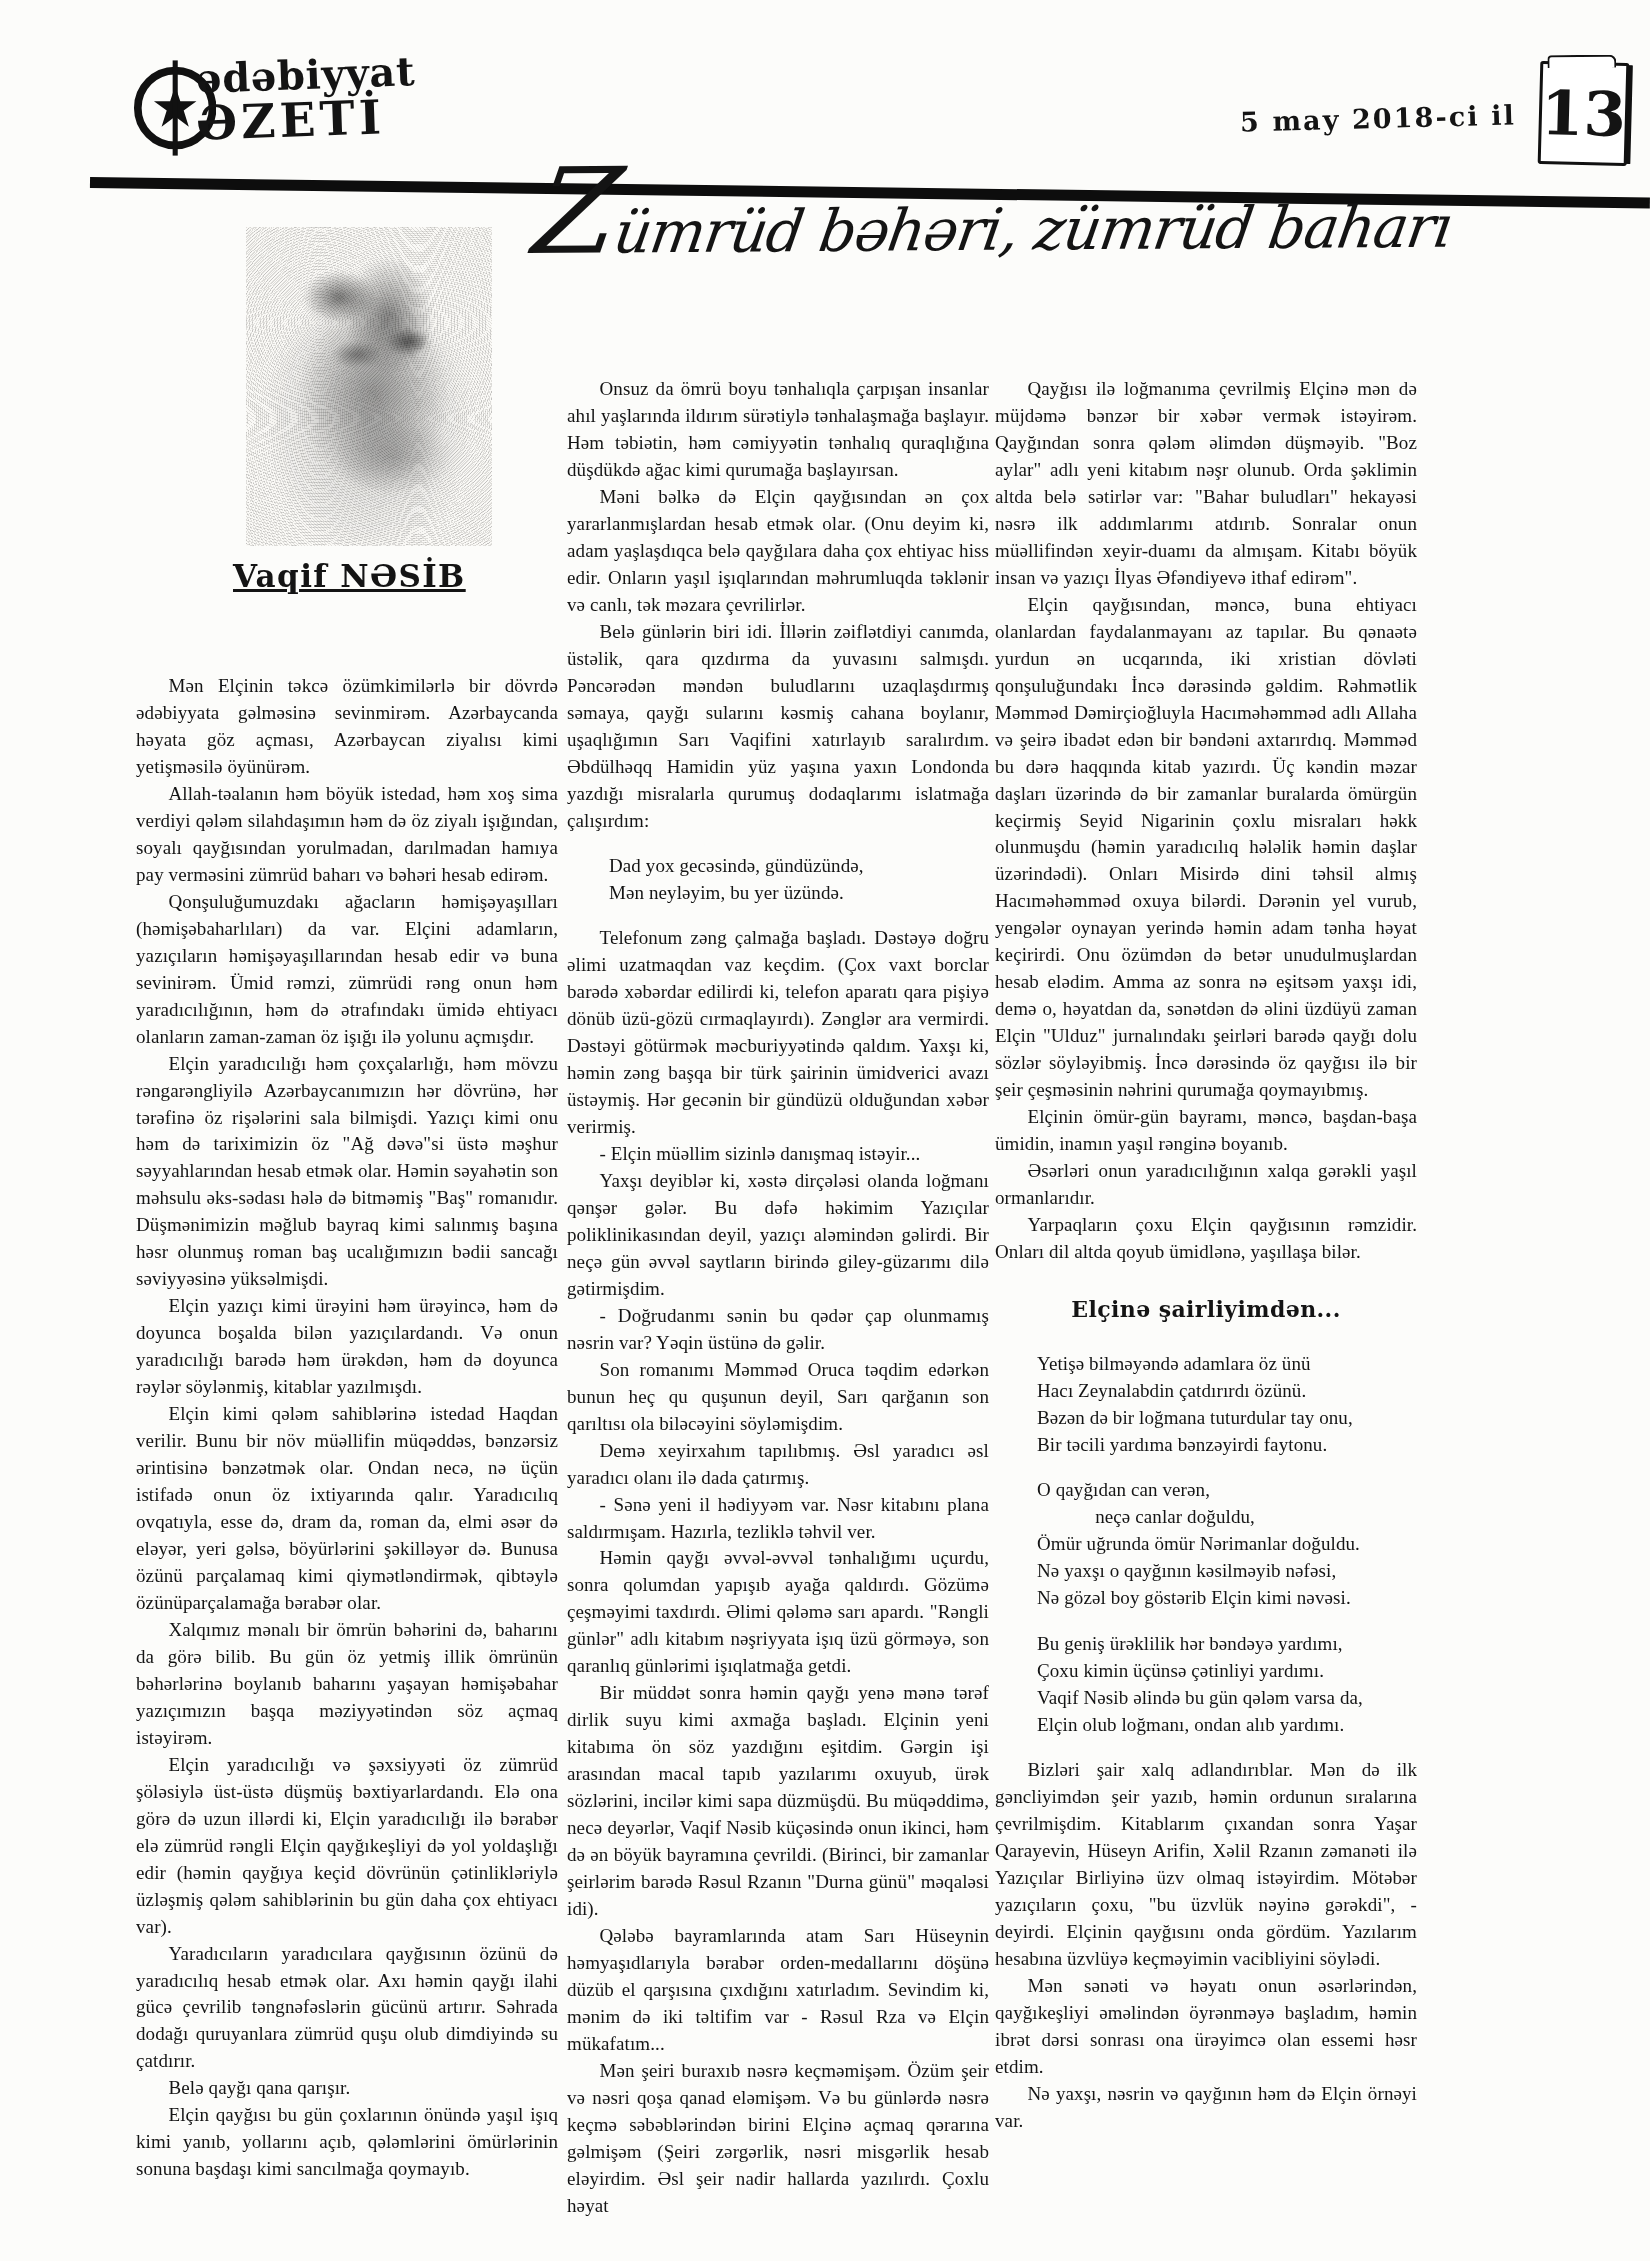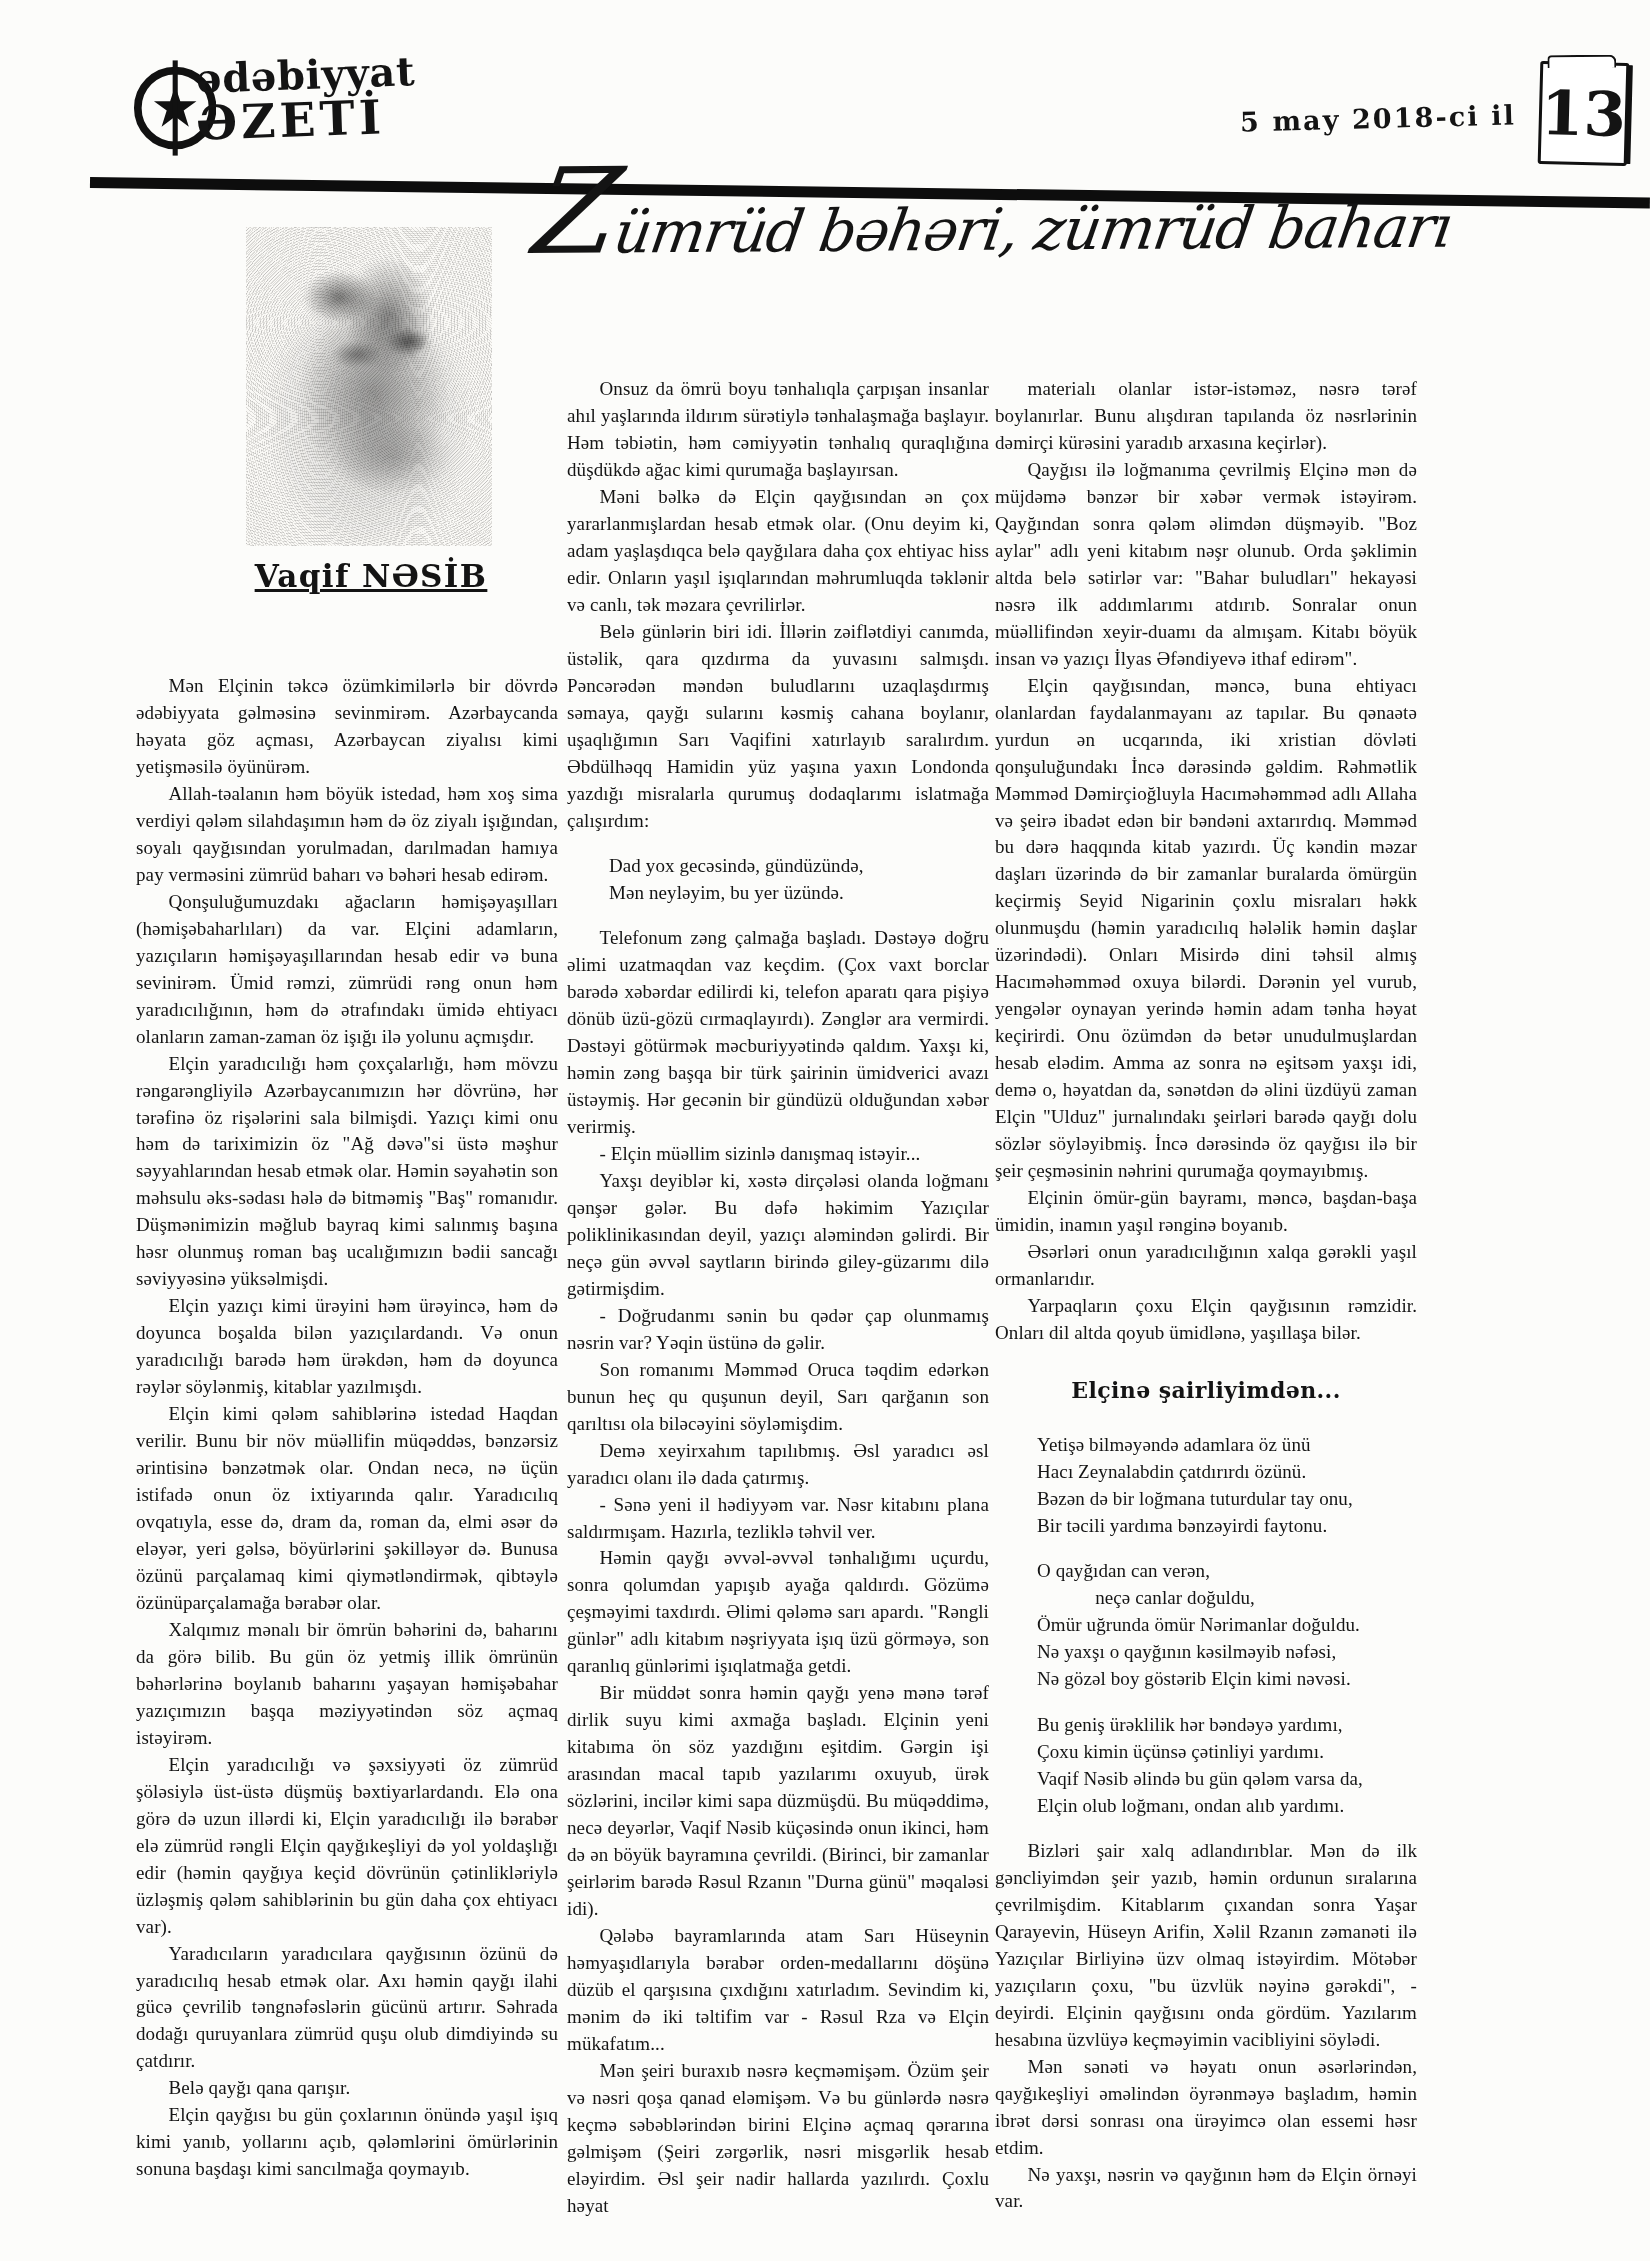--- a/index.html
+++ b/index.html
@@ -22,21 +22,21 @@
   .photo-noise{position:absolute;inset:0;background:
      radial-gradient(64px 85px at 58% 28%,rgba(60,60,60,.55),rgba(60,60,60,0) 70%),
      radial-gradient(106px 134px at 52% 52%,rgba(90,90,90,.5),rgba(90,90,90,0) 72%),
      radial-gradient(49px 35px at 38% 22%,rgba(40,40,40,.6),rgba(40,40,40,0) 75%),
      radial-gradient(85px 57px at 60% 72%,rgba(120,120,120,.45),rgba(120,120,120,0) 70%),
      radial-gradient(28px 18.4px at 66% 36%,rgba(30,30,30,.7),rgba(30,30,30,0) 80%),
      radial-gradient(31px 17px at 45% 40%,rgba(50,50,50,.55),rgba(50,50,50,0) 80%),
      radial-gradient(141px 184px at 50% 60%,rgba(140,140,140,.35),rgba(140,140,140,0) 75%);
      filter:blur(2.1px);}
   .photo-grain{position:absolute;inset:0;background-image:repeating-radial-gradient(circle at 30% 30%,rgba(0,0,0,.12) 0 0.7px,transparent 0.7px 2.8px),repeating-radial-gradient(circle at 70% 60%,rgba(0,0,0,.1) 0 0.7px,transparent 0.7px 2.1px);mix-blend-mode:multiply;}
-  .photo-caption{position:absolute;left:233px;top:558px;width:276px;text-align:center;font-weight:700;font-size:31px;letter-spacing:1.4px;text-decoration:underline;font-family:"DejaVu Serif",serif;}
+  .photo-caption{position:absolute;left:233px;top:558px;width:276px;text-align:left;font-weight:700;font-size:31px;letter-spacing:1.4px;text-decoration:underline;font-family:"DejaVu Serif",serif;}
 
   
   .headline{position:absolute;left:534px;top:196px;width:862px;font-family:"DejaVu Serif",serif;font-style:italic;font-size:58px;letter-spacing:-1.4px;transform:skewX(-9deg) rotate(-0.4deg);white-space:nowrap;font-weight:500;}
   .headline::first-letter{font-size:2.05em;line-height:0;}
 
   
   .column{position:absolute;width:422px;font-size:19px;line-height:1.42;text-align:justify;letter-spacing:0.1px;}
   .column-left{left:136px;top:673px;height:1540px;}
   .column-middle{left:567px;top:376px;height:1851px;}
   .column-right{left:995px;top:376px;height:1851px;}
@@ -102,21 +102,20 @@
       <p class="para">- Doğrudanmı sənin bu qədər çap olunmamış nəsrin var? Yəqin üstünə də gəlir.</p>
       <p class="para">Son romanımı Məmməd Oruca təqdim edərkən bunun heç qu quşunun deyil, Sarı qarğanın son qarıltısı ola biləcəyini söyləmişdim.</p>
       <p class="para">Demə xeyirxahım tapılıbmış. Əsl yaradıcı əsl yaradıcı olanı ilə dada çatırmış.</p>
       <p class="para">- Sənə yeni il hədiyyəm var. Nəsr kitabını plana saldırmışam. Hazırla, tezliklə təhvil ver.</p>
       <p class="para">Həmin qayğı əvvəl-əvvəl tənhalığımı uçurdu, sonra qolumdan yapışıb ayağa qaldırdı. Gözümə çeşməyimi taxdırdı. Əlimi qələmə sarı apardı. "Rəngli günlər" adlı kitabım nəşriyyata işıq üzü görməyə, son qaranlıq günlərimi işıqlatmağa getdi.</p>
       <p class="para">Bir müddət sonra həmin qayğı yenə mənə tərəf dirlik suyu kimi axmağa başladı. Elçinin yeni kitabıma ön söz yazdığını eşitdim. Gərgin işi arasından macal tapıb yazılarımı oxuyub, ürək sözlərini, incilər kimi sapa düzmüşdü. Bu müqəddimə, necə deyərlər, Vaqif Nəsib küçəsində onun ikinci, həm də ən böyük bayramına çevrildi. (Birinci, bir zamanlar şeirlərim barədə Rəsul Rzanın "Durna günü" məqaləsi idi).</p>
       <p class="para">Qələbə bayramlarında atam Sarı Hüseynin həmyaşıdlarıyla bərabər orden-medallarını döşünə düzüb el qarşısına çıxdığını xatırladım. Sevindim ki, mənim də iki təltifim var - Rəsul Rza və Elçin mükafatım...</p>
       <p class="para">Mən şeiri buraxıb nəsrə keçməmişəm. Özüm şeir və nəsri qoşa qanad eləmişəm. Və bu günlərdə nəsrə keçmə səbəblərindən birini Elçinə açmaq qərarına gəlmişəm (Şeiri zərgərlik, nəsri misgərlik hesab eləyirdim. Əsl şeir nadir hallarda yazılırdı. Çoxlu həyat</p>
     </div>
   <div class="column column-right">
-      <p class="para">materialı olanlar istər-istəməz, nəsrə tərəf boylanırlar. Bunu alışdıran tapılanda öz nəsrlərinin dəmirçi kürəsini yaradıb arxasına keçirlər).</p>
       <p class="para">Qayğısı ilə loğmanıma çevrilmiş Elçinə mən də müjdəmə bənzər bir xəbər vermək istəyirəm. Qayğından sonra qələm əlimdən düşməyib. "Boz aylar" adlı yeni kitabım nəşr olunub. Orda şəklimin altda belə sətirlər var: "Bahar buludları" hekayəsi nəsrə ilk addımlarımı atdırıb. Sonralar onun müəllifindən xeyir-duamı da almışam. Kitabı böyük insan və yazıçı İlyas Əfəndiyevə ithaf edirəm".</p>
       <p class="para">Elçin qayğısından, məncə, buna ehtiyacı olanlardan faydalanmayanı az tapılar. Bu qənaətə yurdun ən ucqarında, iki xristian dövləti qonşuluğundakı İncə dərəsində gəldim. Rəhmətlik Məmməd Dəmirçioğluyla Hacıməhəmməd adlı Allaha və şeirə ibadət edən bir bəndəni axtarırdıq. Məmməd bu dərə haqqında kitab yazırdı. Üç kəndin məzar daşları üzərində də bir zamanlar buralarda ömürgün keçirmiş Seyid Nigarinin çoxlu misraları həkk olunmuşdu (həmin yaradıcılıq hələlik həmin daşlar üzərindədi). Onları Misirdə dini təhsil almış Hacıməhəmməd oxuya bilərdi. Dərənin yel vurub, yengələr oynayan yerində həmin adam tənha həyat keçirirdi. Onu özümdən də betər unudulmuşlardan hesab elədim. Amma az sonra nə eşitsəm yaxşı idi, demə o, həyatdan da, sənətdən də əlini üzdüyü zaman Elçin "Ulduz" jurnalındakı şeirləri barədə qayğı dolu sözlər söyləyibmiş. İncə dərəsində öz qayğısı ilə bir şeir çeşməsinin nəhrini qurumağa qoymayıbmış.</p>
       <p class="para">Elçinin ömür-gün bayramı, məncə, başdan-başa ümidin, inamın yaşıl rənginə boyanıb.</p>
       <p class="para">Əsərləri onun yaradıcılığının xalqa gərəkli yaşıl ormanlarıdır.</p>
       <p class="para">Yarpaqların çoxu Elçin qayğısının rəmzidir. Onları dil altda qoyub ümidlənə, yaşıllaşa bilər.</p>
       <h3 class="col-heading">Elçinə şairliyimdən...</h3>
       <div class="verse">Yetişə bilməyəndə adamlara öz ünü
 Hacı Zeynalabdin çatdırırdı özünü.
 Bəzən də bir loğmana tuturdular tay onu,
 Bir təcili yardıma bənzəyirdi faytonu.</div>

